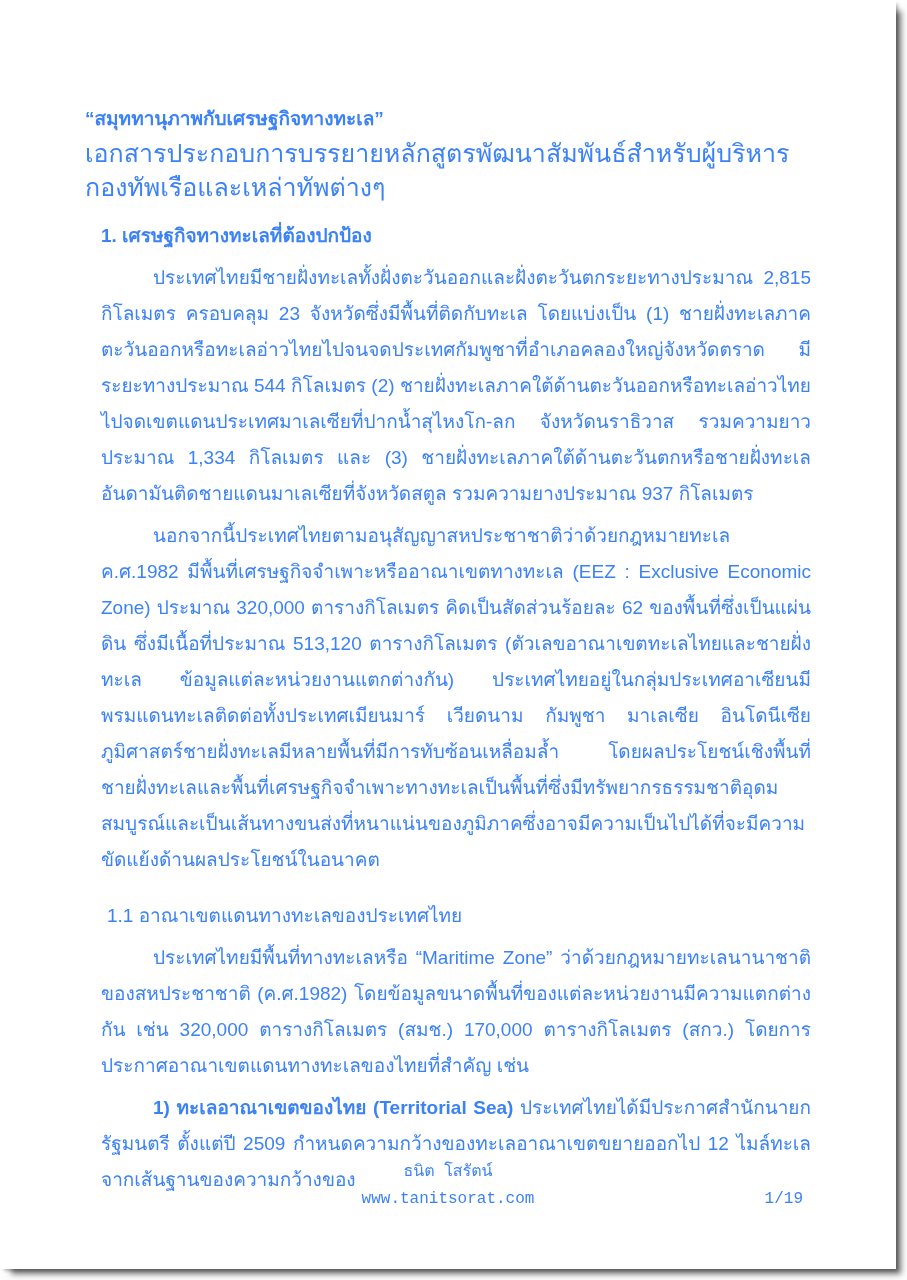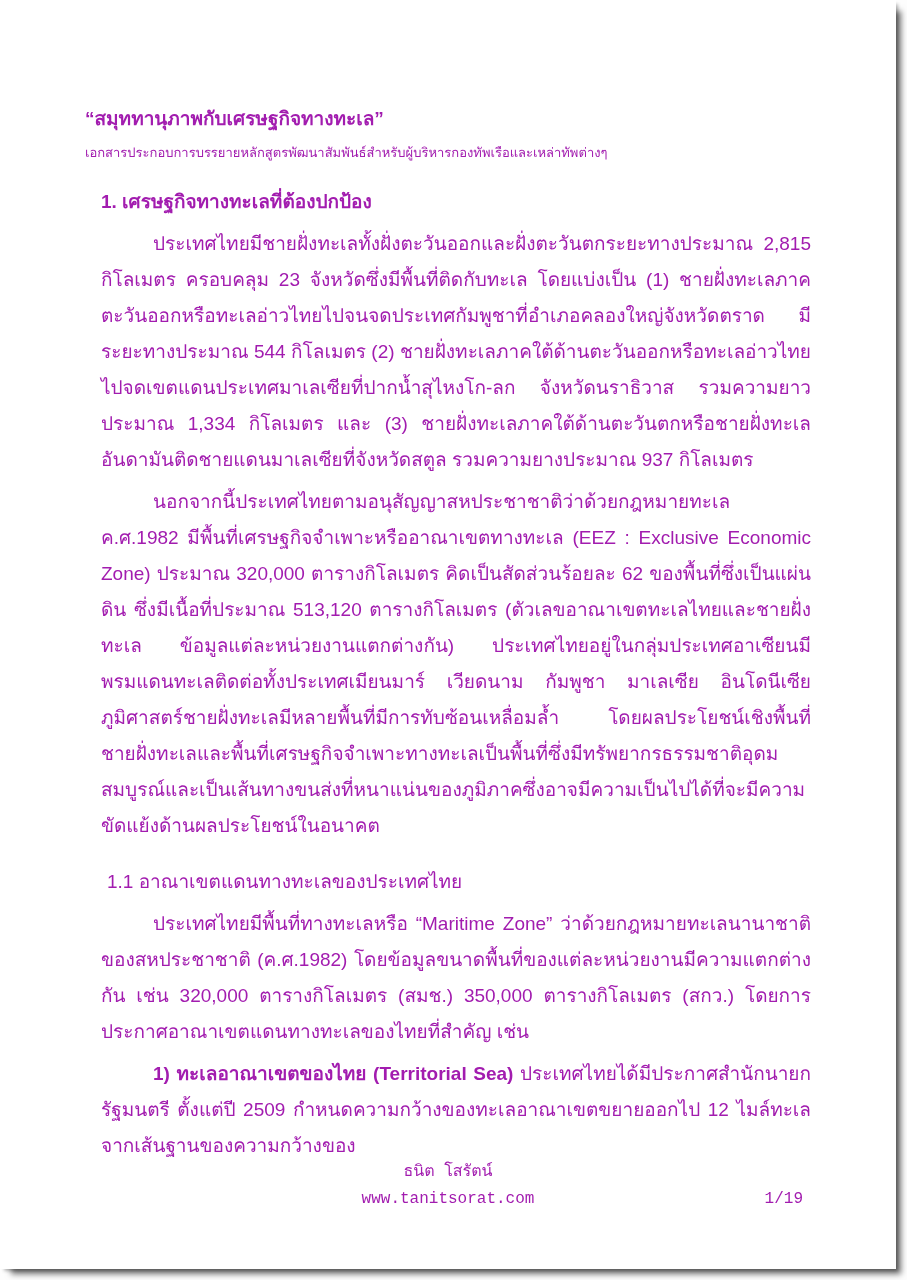--- a/index.html
+++ b/index.html
@@ -12,32 +12,32 @@
     font-family: "Liberation Sans", "DejaVu Sans", sans-serif;
   }
   .page {
     position: absolute;
     top: 0;
     left: 0;
     width: 896px;
     height: 1269px;
     background: #ffffff;
     box-shadow: 8px 8px 6px -3px rgba(0,0,0,0.55), 3px 3px 3px -1px rgba(0,0,0,0.25);
-    color: #a21caf;
+    color: #3b82f6;
   }
   .content {
     padding: 102px 85px 0 85px;
   }
   .doc-title {
     font-size: 19px;
     font-weight: bold;
     line-height: 34px;
   }
   .doc-subtitle {
-    font-size: 13px;
+    font-size: 25px;
     line-height: 34px;
   }
   .byline {
     margin-top: 12px;
     text-align: right;
     font-size: 18px;
     line-height: 30px;
   }
   .section-heading {
     margin: 14px 0 0 16px;
@@ -92,21 +92,21 @@
 
 
     <div class="section-heading">1. เศรษฐกิจทางทะเลที่ต้องปกป้อง</div>
 
     <p class="body">ประเทศไทยมีชายฝั่งทะเลทั้งฝั่งตะวันออกและฝั่งตะวันตกระยะทางประมาณ 2,815 กิโลเมตร ครอบคลุม 23 จังหวัดซึ่งมีพื้นที่ติดกับทะเล โดยแบ่งเป็น (1) ชายฝั่งทะเลภาคตะวันออกหรือทะเลอ่าวไทยไป​จนจดประเทศกัมพูชาที่อำเภอคลองใหญ่จังหวัดตราด มีระยะทางประมาณ 544 กิโลเมตร (2) ชายฝั่งทะเล​ภาคใต้ด้านตะวันออกหรือทะเลอ่าวไทย ไปจดเขตแดนประเทศมาเลเซียที่ปากน้ำสุไหงโก-ลก จังหวัดนราธิวาส รวมความยาวประมาณ 1,334 กิโลเมตร และ (3) ชายฝั่งทะเลภาคใต้ด้านตะวันตกหรือชายฝั่งทะเลอันดามัน​ติดชายแดนมาเลเซียที่จังหวัดสตูล รวมความยางประมาณ 937 กิโลเมตร</p>
 
     <p class="body">นอกจากนี้ประเทศไทยตามอนุสัญญาสหประชาชาติว่าด้วยกฎหมายทะเล ค.ศ.1982 มีพื้นที่เศรษฐกิจ​จำเพาะหรืออาณาเขตทางทะเล (EEZ : Exclusive Economic Zone) ประมาณ 320,000 ตารางกิโลเมตร คิดเป็นสัดส่วนร้อยละ 62 ของพื้นที่ซึ่งเป็นแผ่นดิน ซึ่งมีเนื้อที่ประมาณ 513,120 ตารางกิโลเมตร (ตัวเลข​อาณาเขตทะเลไทยและชายฝั่งทะเล ข้อมูลแต่ละหน่วยงานแตกต่างกัน) ประเทศไทยอยู่ในกลุ่มประเทศ​อาเซียนมีพรมแดนทะเลติดต่อทั้งประเทศเมียนมาร์ เวียดนาม กัมพูชา มาเลเซีย อินโดนีเซีย ภูมิศาสตร์ชายฝั่ง​ทะเลมีหลายพื้นที่มีการทับซ้อนเหลื่อมล้ำ โดยผลประโยชน์เชิงพื้นที่ชายฝั่งทะเลและพื้นที่เศรษฐกิจจำเพาะ​ทางทะเลเป็นพื้นที่ซึ่งมีทรัพยากรธรรมชาติอุดมสมบูรณ์และเป็นเส้นทางขนส่งที่หนาแน่นของภูมิภาคซึ่งอาจมี​ความเป็นไปได้ที่จะมีความขัดแย้งด้านผลประโยชน์ในอนาคต</p>
 
     <div class="subsection-heading">1.1 อาณาเขตแดนทางทะเลของประเทศไทย</div>
 
-    <p class="body">ประเทศไทยมีพื้นที่ทางทะเลหรือ “Maritime Zone” ว่าด้วยกฎหมายทะเลนานาชาติของ​สหประชาชาติ (ค.ศ.1982) โดยข้อมูลขนาดพื้นที่ของแต่ละหน่วยงานมีความแตกต่างกัน เช่น 320,000 ตาราง​กิโลเมตร (สมช.) 350,000 ตารางกิโลเมตร (สกว.) โดยการประกาศอาณาเขตแดนทางทะเลของไทยที่สำคัญ เช่น</p>
+    <p class="body">ประเทศไทยมีพื้นที่ทางทะเลหรือ “Maritime Zone” ว่าด้วยกฎหมายทะเลนานาชาติของ​สหประชาชาติ (ค.ศ.1982) โดยข้อมูลขนาดพื้นที่ของแต่ละหน่วยงานมีความแตกต่างกัน เช่น 320,000 ตาราง​กิโลเมตร (สมช.) 170,000 ตารางกิโลเมตร (สกว.) โดยการประกาศอาณาเขตแดนทางทะเลของไทยที่สำคัญ เช่น</p>
 
     <p class="body">
       <span class="lead-bold">1) ทะเลอาณาเขตของไทย (Territorial Sea)</span><span> ประเทศไทยได้มีประกาศสำนักนายกรัฐมนตรี ตั้งแต่​ปี 2509 กำหนดความกว้างของทะเลอาณาเขตขยายออกไป 12 ไมล์ทะเล จากเส้นฐานของความกว้างของ</span>
     </p>
 
   </div>
 
   <div class="footer">
     <div>ธนิต โสรัตน์</div>
     <div>www.tanitsorat.com</div>

